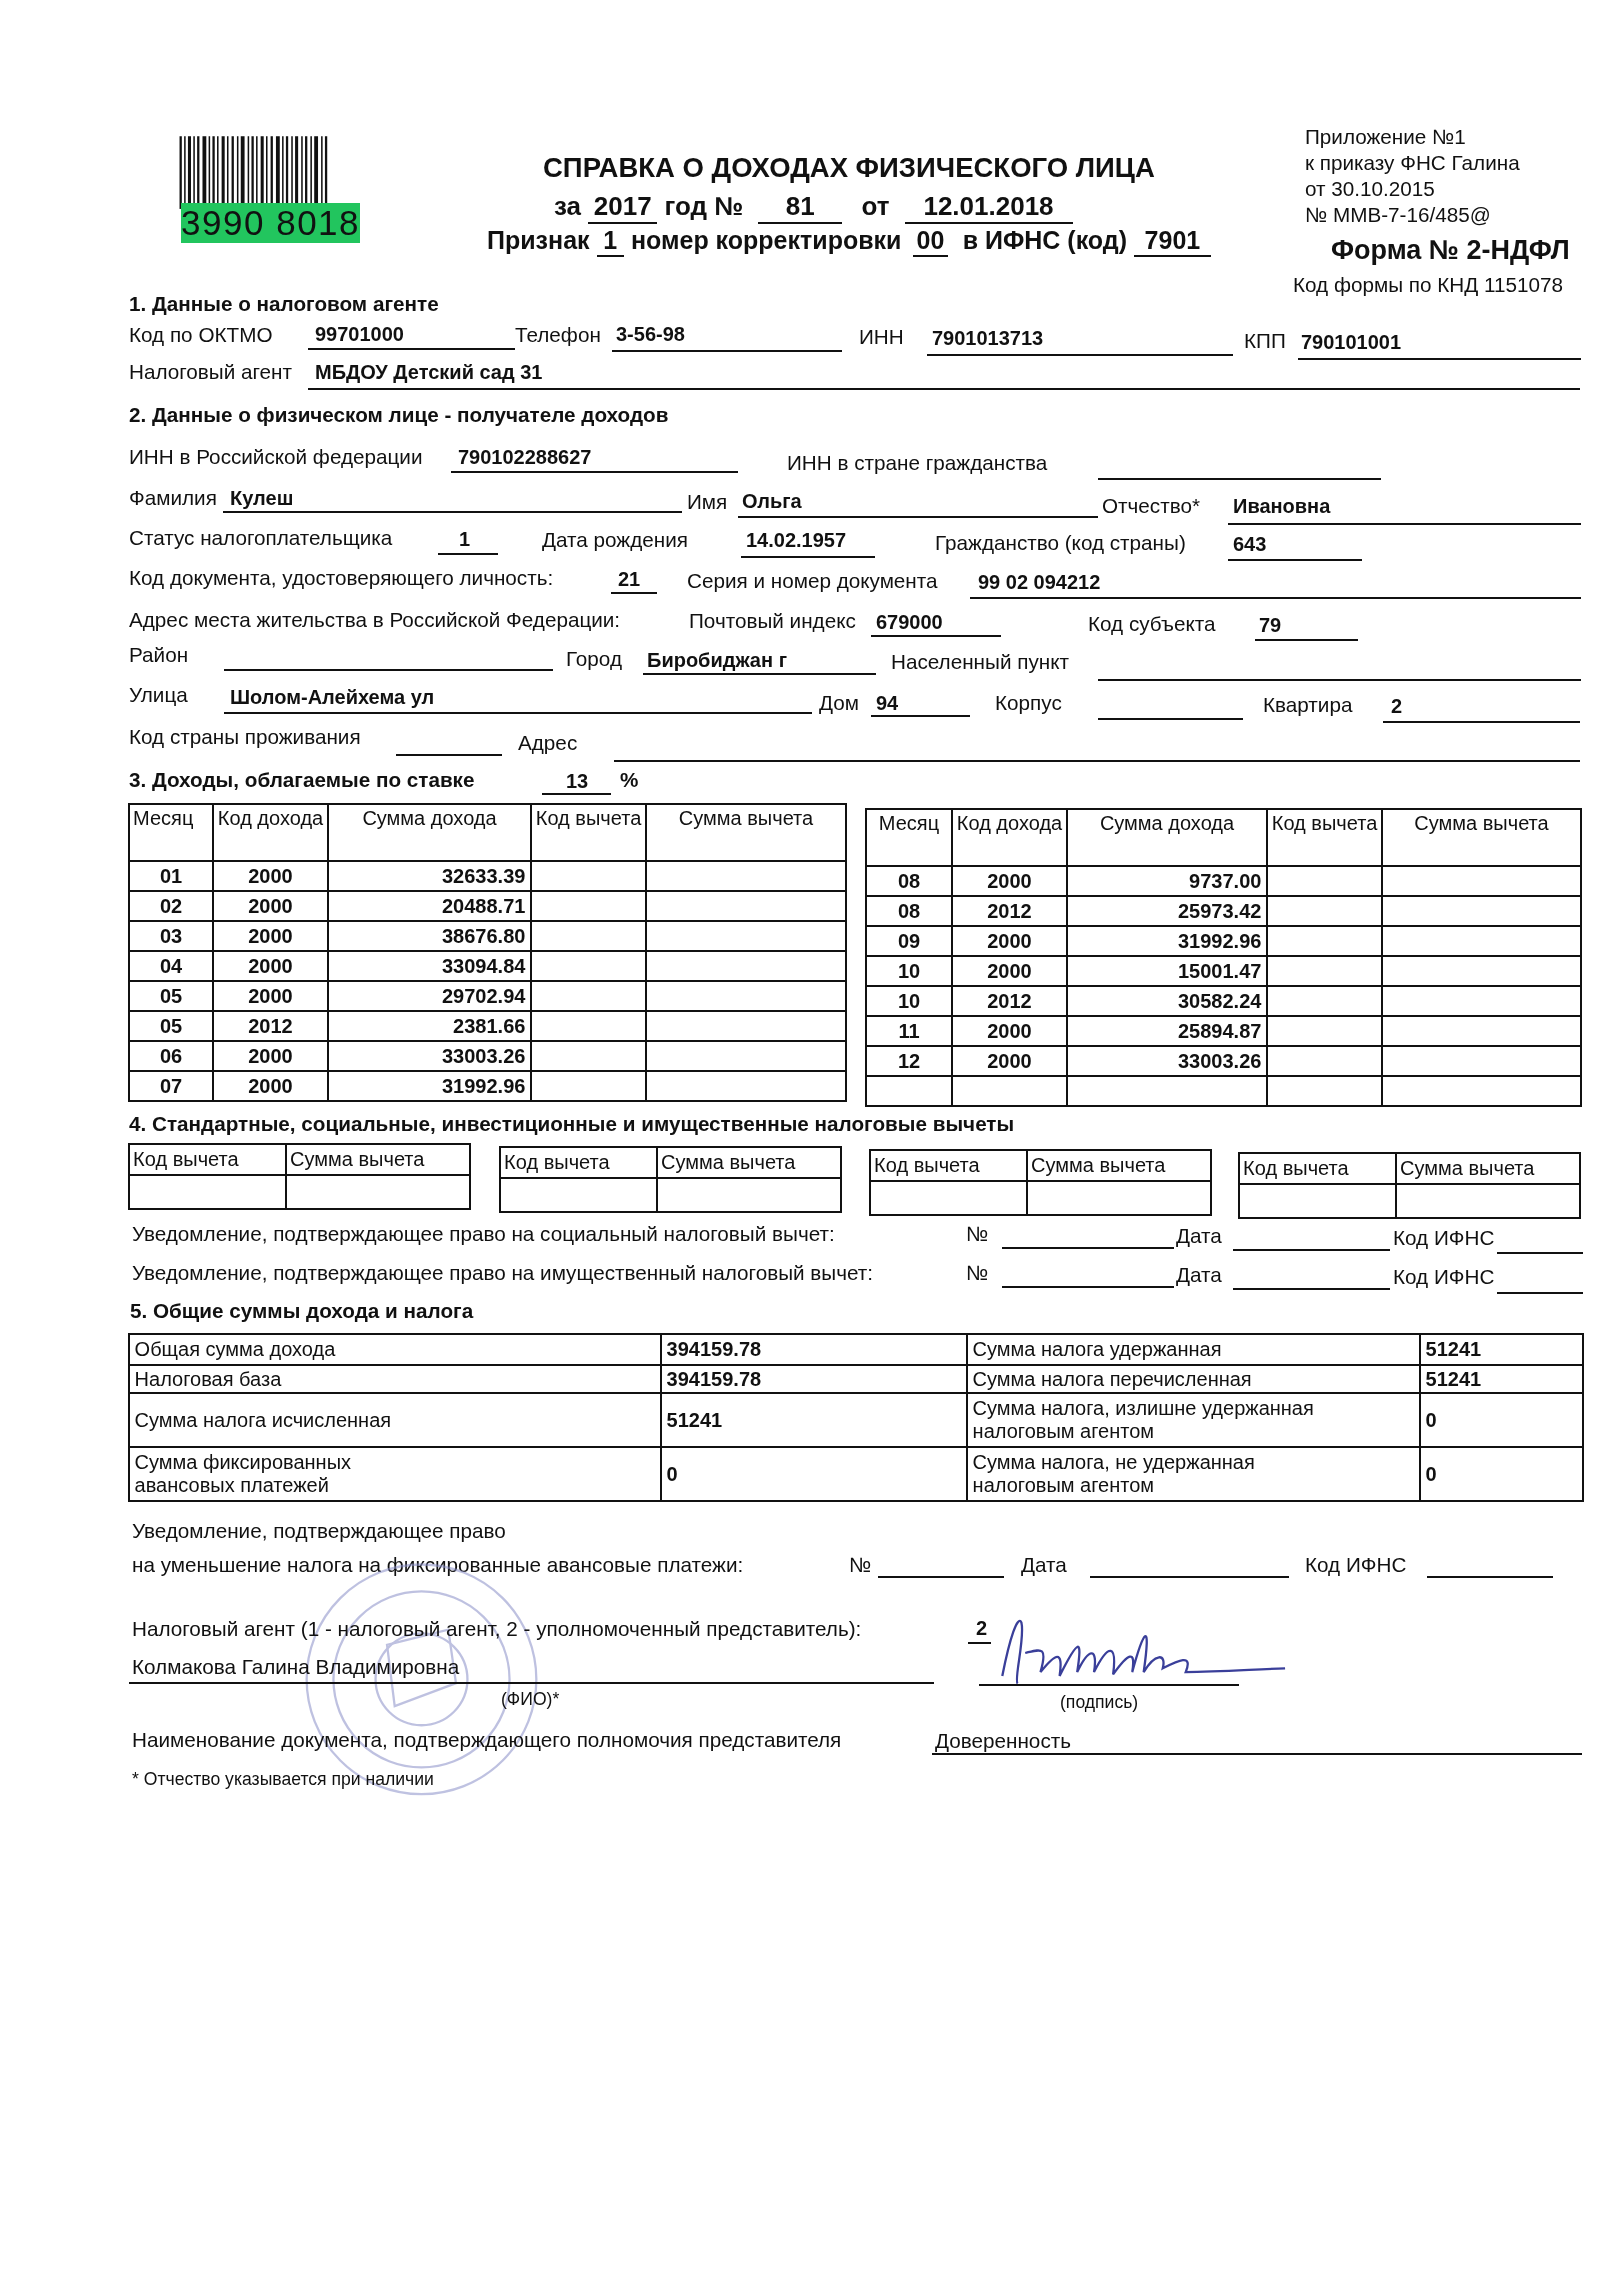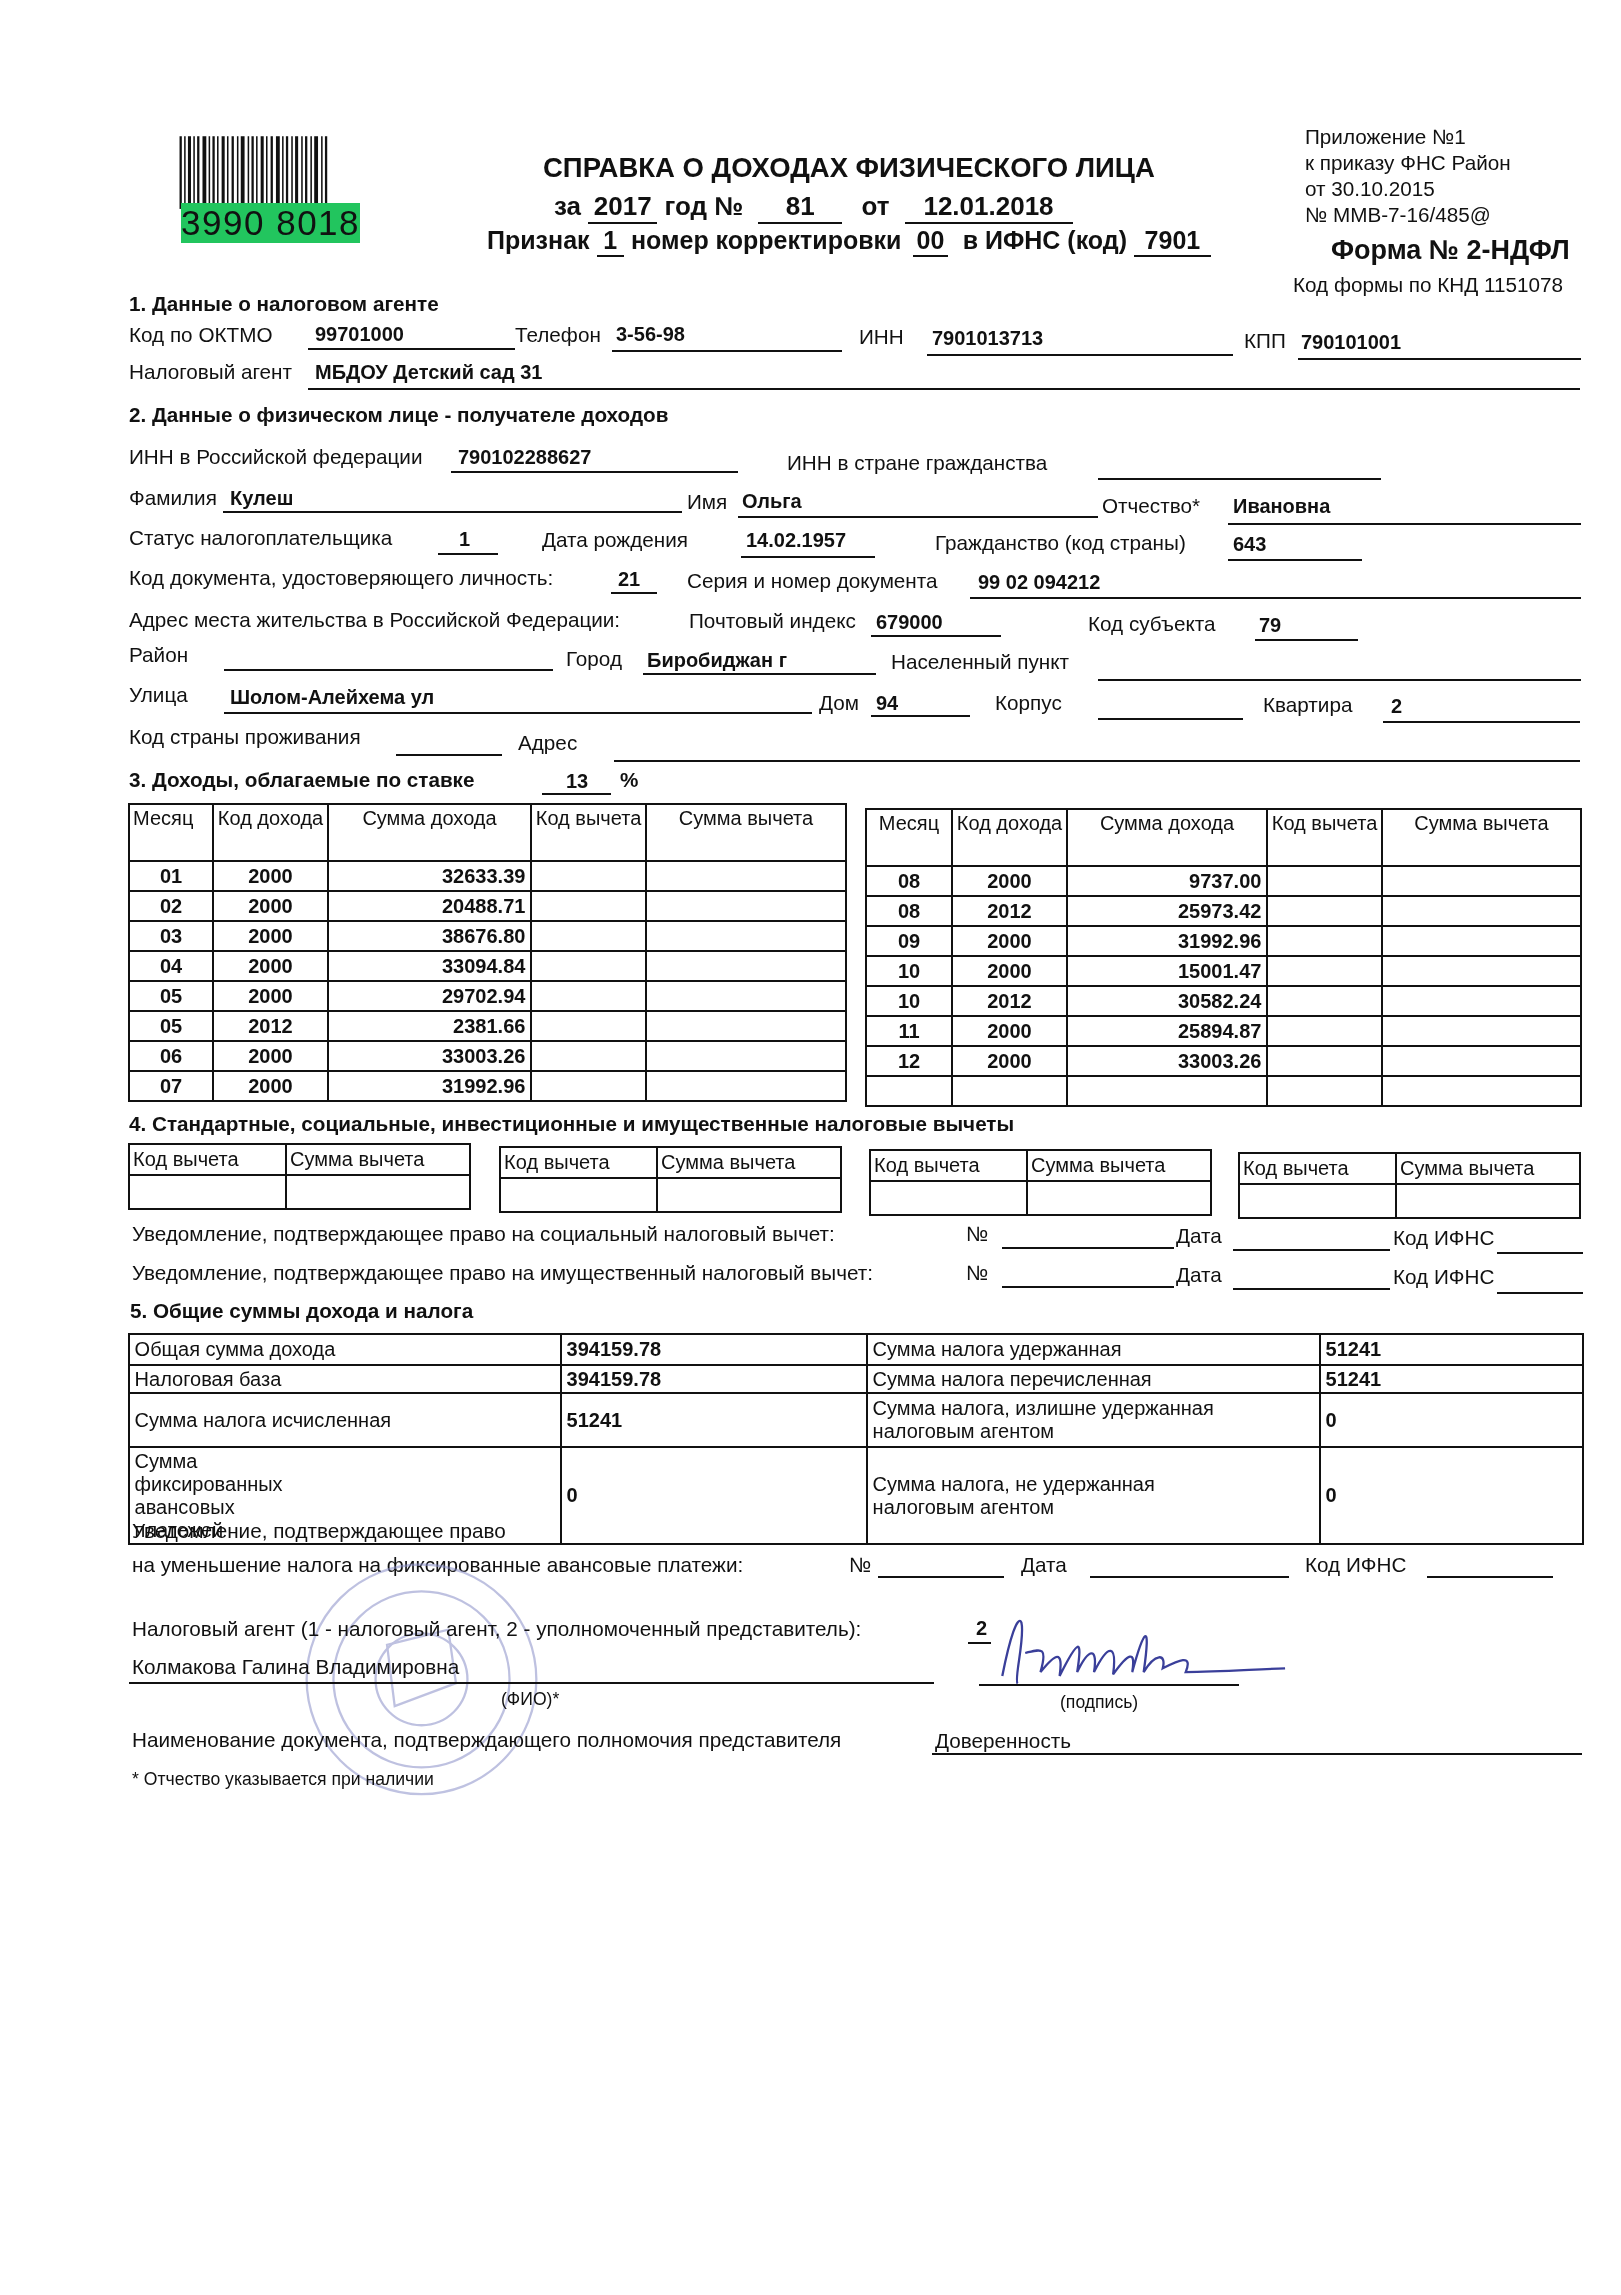--- a/index.html
+++ b/index.html
@@ -73,21 +73,21 @@
 <div class="a b" style="left:487px;top:226px;font-size:25px">
 <span>Признак</span>
 <span style="display:inline-block;width:27.5px;text-align:center;border-bottom:2.3px solid #111">1</span>
 <span>номер корректировки</span>
 <span style="display:inline-block;width:35px;text-align:center;border-bottom:2.3px solid #111;margin-left:4.6px">00</span>
 <span style="margin-left:7.7px">в ИФНС (код)</span>
 <span style="display:inline-block;width:77px;text-align:center;border-bottom:2.3px solid #111">7901</span>
 </div>
 
 <div class="a t" style="left:1305px;top:125px">Приложение №1</div>
-<div class="a t" style="left:1305px;top:151px">к приказу ФНС Район</div>
+<div class="a t" style="left:1305px;top:151px">к приказу ФНС Галина</div>
 <div class="a t" style="left:1305px;top:177px">от 30.10.2015</div>
 <div class="a t" style="left:1305px;top:203px">№ ММВ-7-16/485@</div>
 <div class="a b" style="left:1331px;top:235px;font-size:27px">Форма № 2-НДФЛ</div>
 <div class="a t" style="left:1293px;top:273px">Код формы по КНД 1151078</div>
 
 <div class="a t b" style="left:129px;top:292px">1. Данные о налоговом агенте</div>
 <div class="a t" style="left:129px;top:323px">Код по ОКТМО</div>
 <div class="v" style="left:315px;top:323px">99701000</div>
 <div class="ul" style="left:308px;top:348px;width:207px"></div>
 <div class="a t" style="left:515px;top:323px">Телефон</div>
@@ -374,21 +374,21 @@
 <div class="ul" style="left:1002px;top:1286px;width:172px"></div>
 <div class="a t" style="left:1176px;top:1263px">Дата</div>
 <div class="ul" style="left:1233px;top:1288px;width:157px"></div>
 <div class="a t" style="left:1393px;top:1265px">Код ИФНС</div>
 <div class="ul" style="left:1497px;top:1292px;width:86px"></div>
 
 <div class="a t b" style="left:130px;top:1299px">5. Общие суммы дохода и налога</div>
 <table class="tot" style="left:128px;top:1333px;width:1456px">
 <tbody>
       <tr style="height:31px">
-<td style="width:432px">Общая сумма дохода</td>
+<td style="width:532px">Общая сумма дохода</td>
 <td class="n" style="width:306px">394159.78</td>
 <td style="width:453px">Сумма налога удержанная</td>
 <td class="n">51241</td>
 </tr>
 <tr style="height:25px">
 <td>Налоговая база</td>
 <td class="n">394159.78</td>
 <td>Сумма налога перечисленная</td>
 <td class="n">51241</td>
 </tr>

